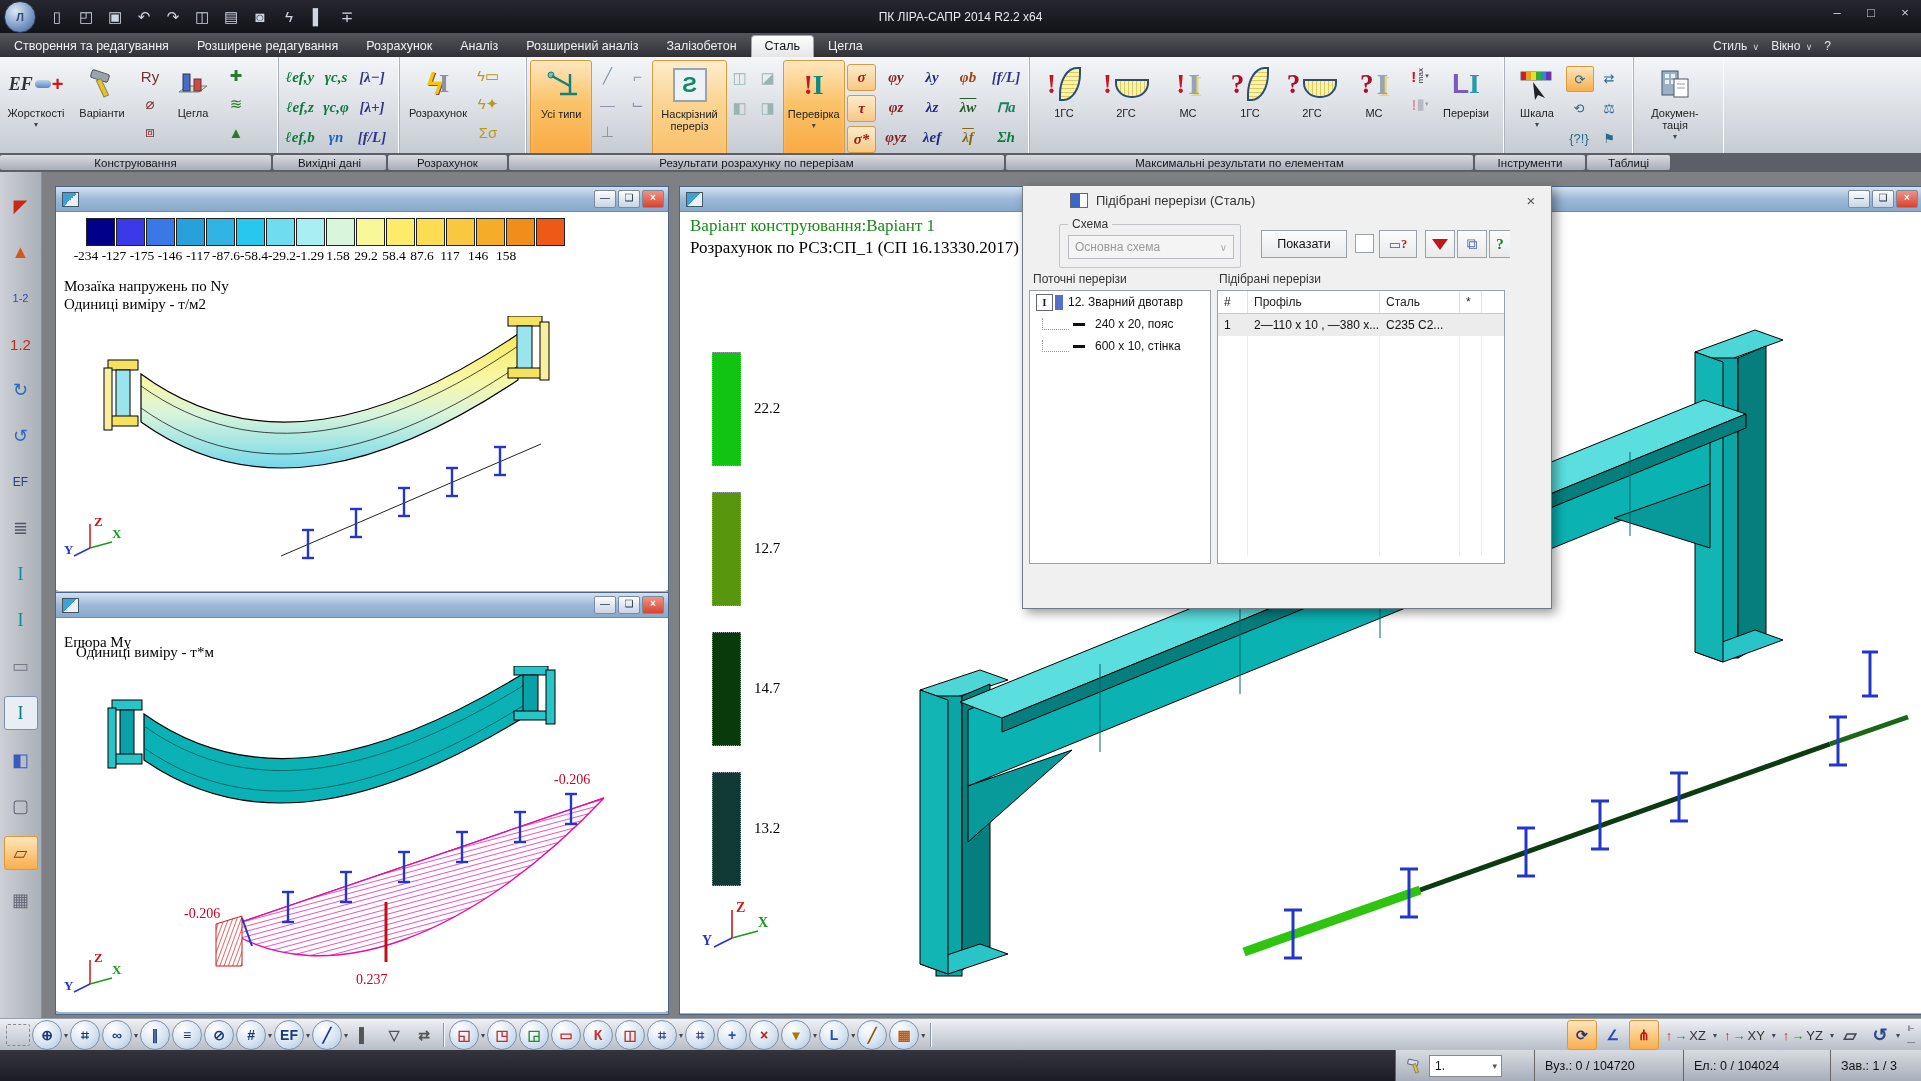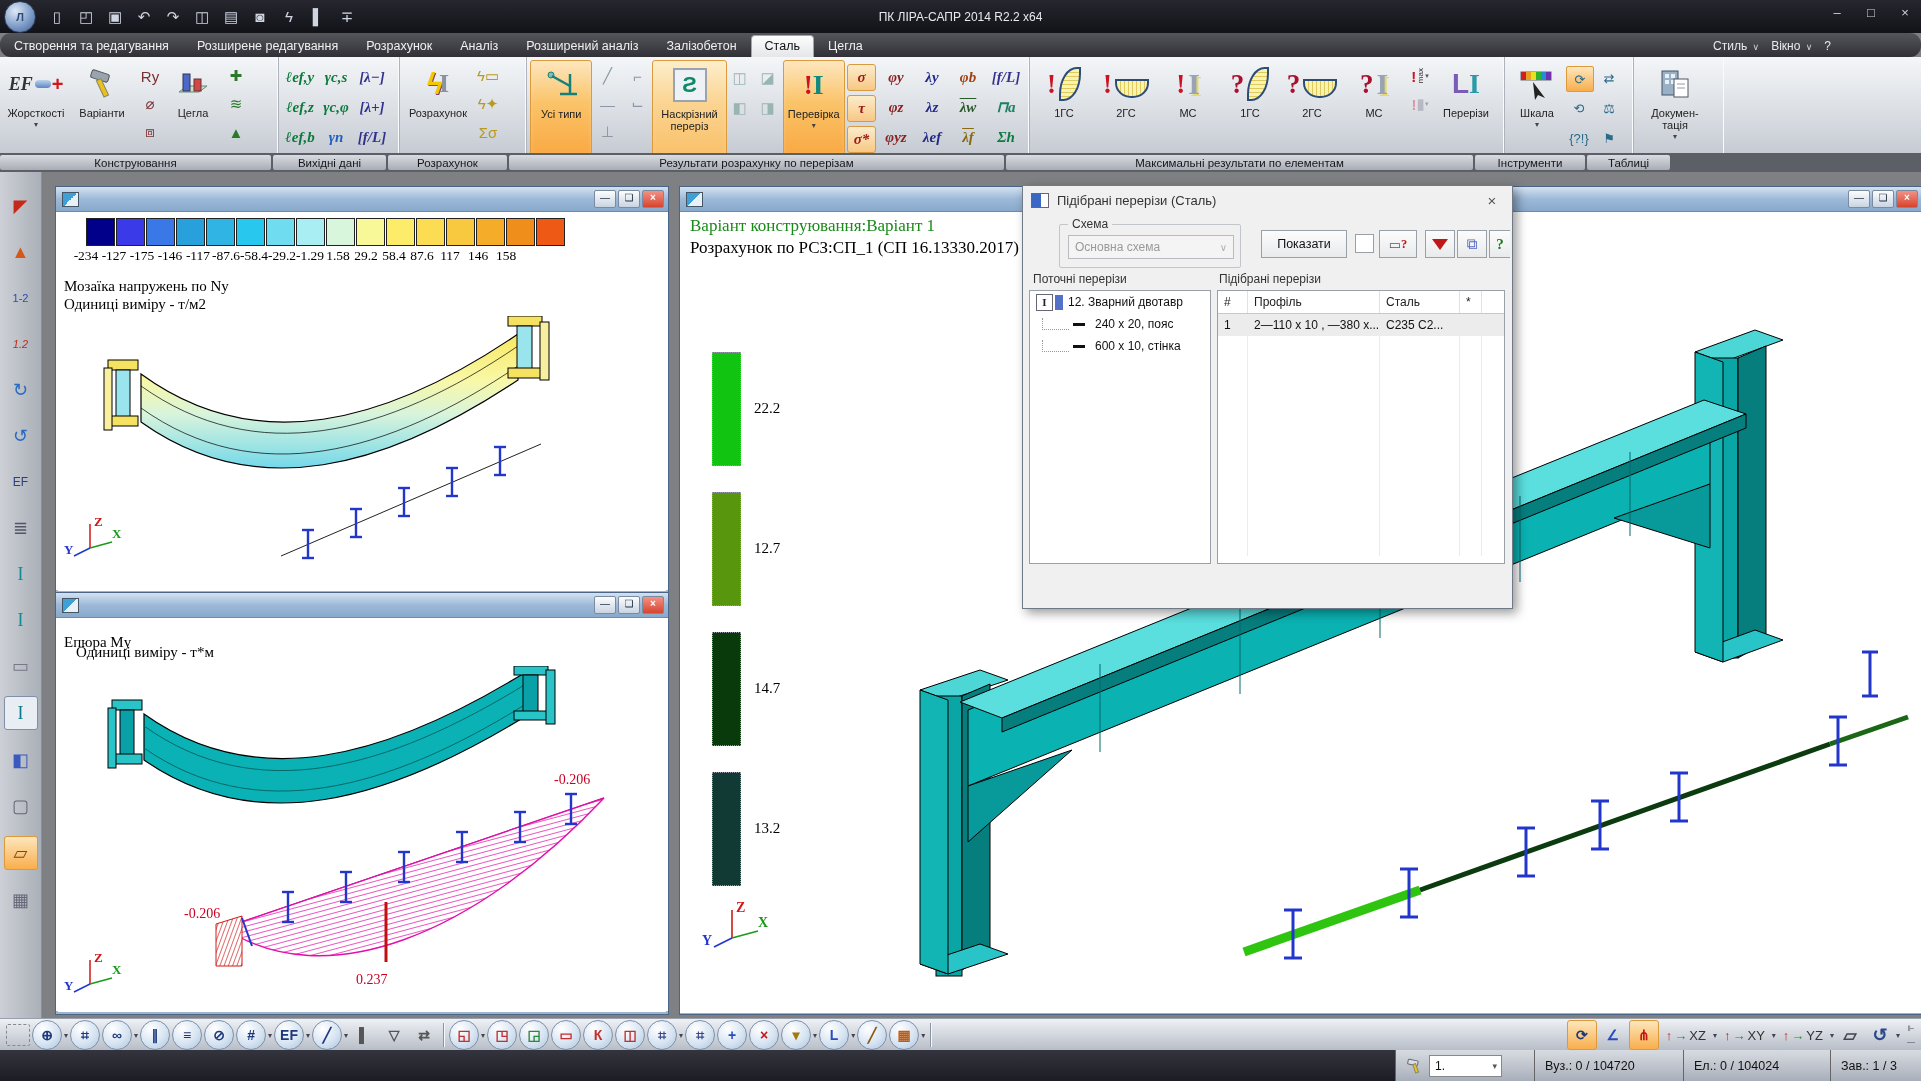--- a/index.html
+++ b/index.html
@@ -14,21 +14,21 @@
     display:flex;align-items:center;justify-content:center;color:#2c4a77;font-weight:bold;font-size:11px;}
   .qa{display:flex;align-items:center;margin-left:10px;gap:7px;}
   .qa .qbtn{width:22px;height:22px;display:flex;align-items:center;justify-content:center;
     font-size:15px;color:#cfd6e2;cursor:default;}
   .titletext{position:absolute;left:50%;transform:translateX(-50%);font-size:12px;color:#e8e8ee;}
   .wincontrols{position:absolute;right:6px;top:5px;display:flex;gap:14px;color:#cfd2da;font-size:13px;}
   .wincontrols span{width:20px;text-align:center;}
 
   
   .tabrow{position:absolute;left:0;top:33px;width:100%;height:24px;background:linear-gradient(#55555c,#303036);
-    display:flex;align-items:flex-end;border-radius:11px;}
+    display:flex;align-items:flex-end;}
   .tab{padding:3px 14px 4px;font-size:12.5px;color:#f0f0f0;cursor:default;}
   .tab.active{background:linear-gradient(#fdfdfd,#e4e6ea);color:#111;border-radius:4px 4px 0 0;
     border:1px solid #9aa;border-bottom:none;padding:3px 13px 4px;}
   .tabrow-right{margin-left:auto;display:flex;align-items:center;gap:12px;color:#e8e8ee;font-size:12px;
     padding-right:90px;padding-bottom:4px;}
   .tabrow-right .ddm{opacity:.85;font-size:9px;margin-left:2px;}
 
   
   .ribbon{position:absolute;left:0;top:57px;width:100%;height:96px;
     background:linear-gradient(#f4f6f8,#d5d9df 70%,#c6cad2);display:flex;}
@@ -89,21 +89,21 @@
 
   
   .hdr1{position:absolute;left:10px;top:4px;font-family:"Liberation Serif",serif;font-size:17px;color:#1a8a1a;}
   .hdr2{position:absolute;left:10px;top:26px;font-family:"Liberation Serif",serif;font-size:17px;color:#000;}
   .vscale{position:absolute;left:32px;top:140px;width:110px;}
   .vsblock{position:absolute;left:0;width:27px;height:112px;border:1px dotted #99a;}
   .vsval{position:absolute;left:42px;font-family:"Liberation Serif",serif;font-size:15px;color:#000;}
 
   
   .dialog{position:absolute;left:1022px;top:13px;width:489px;height:422px;background:#f0f0f0;
-    border:1px solid #707a86;box-shadow:4px 4px 10px rgba(0,0,0,.4);}
+    border:1px solid #707a86;box-shadow:4px 4px 10px rgba(0,0,0,.4);padding-left:39px;}
   .dtitle{height:28px;display:flex;align-items:center;padding:0 8px;font-size:13px;color:#333;background:#f0f0f0;}
   .dticon{width:16px;height:13px;background:linear-gradient(90deg,#3a66c4 55%,#fff 55%);border:1px solid #667;margin-right:8px;}
   .dclose{margin-left:auto;font-size:15px;color:#555;width:24px;text-align:center;}
   .groupbox{position:absolute;border:1px solid #c2c6ca;border-radius:2px;}
   .gblegend{position:absolute;top:-8px;left:8px;background:#f0f0f0;padding:0 4px;font-size:12px;color:#333;}
   .dselect{position:absolute;left:8px;top:10px;width:158px;height:22px;border:1px solid #b8bcc0;background:#f4f4f4;
     color:#9a9a9a;font-size:12px;display:flex;align-items:center;padding-left:6px;}
   .dselect .arr{margin-left:auto;margin-right:6px;color:#b0b0b0;font-size:10px;}
   .dbtn{position:absolute;border:1px solid #9aa0a8;background:linear-gradient(#fcfcfc,#e8eaec);font-size:12.5px;
     color:#111;display:flex;align-items:center;justify-content:center;}
@@ -443,21 +443,21 @@
     <div class="glab" style="width:110px">Інструменти</div>
     <div class="glab" style="width:83px">Таблиці</div>
   </div>
 
   <div class="workspace">
 
     <div class="sidebar" id="sidebar">
         <div class="sbico" style="color: rgb(196, 42, 26);">◤</div>
         <div class="sbico" style="color: rgb(212, 88, 26);">▲</div>
         <div class="sbico" style="color: rgb(42, 74, 192); font-size: 11px;">1-2</div>
-        <div class="sbico" style="color: rgb(196, 42, 26); font-size: 11px; font-style: italic;">1.2</div>
+        <div class="sbico" style="color: rgb(196, 42, 26); font-size: 15px;">1.2</div>
         <div class="sbico" style="color: rgb(42, 106, 192);">↻</div>
         <div class="sbico" style="color: rgb(42, 106, 192);">↺</div>
         <div class="sbico" style="color: rgb(40, 66, 126); font-size: 12px;">EF</div>
         <div class="sbico" style="color: rgb(85, 85, 102);">≣</div>
         <div class="sbico" style="color: rgb(18, 138, 150); font-family: &quot;Liberation Serif&quot;, serif;">Ι</div>
         <div class="sbico" style="color: rgb(18, 138, 150); font-family: &quot;Liberation Serif&quot;, serif;">Ι</div>
         <div class="sbico" style="color: rgb(119, 119, 136);">▭</div>
         <div class="sbico pressed" style="color: rgb(14, 122, 136); font-family: &quot;Liberation Serif&quot;, serif;">Ι</div>
         <div class="sbico" style="color: rgb(58, 90, 192);">◧</div>
         <div class="sbico" style="color: rgb(102, 102, 119);">▢</div>

